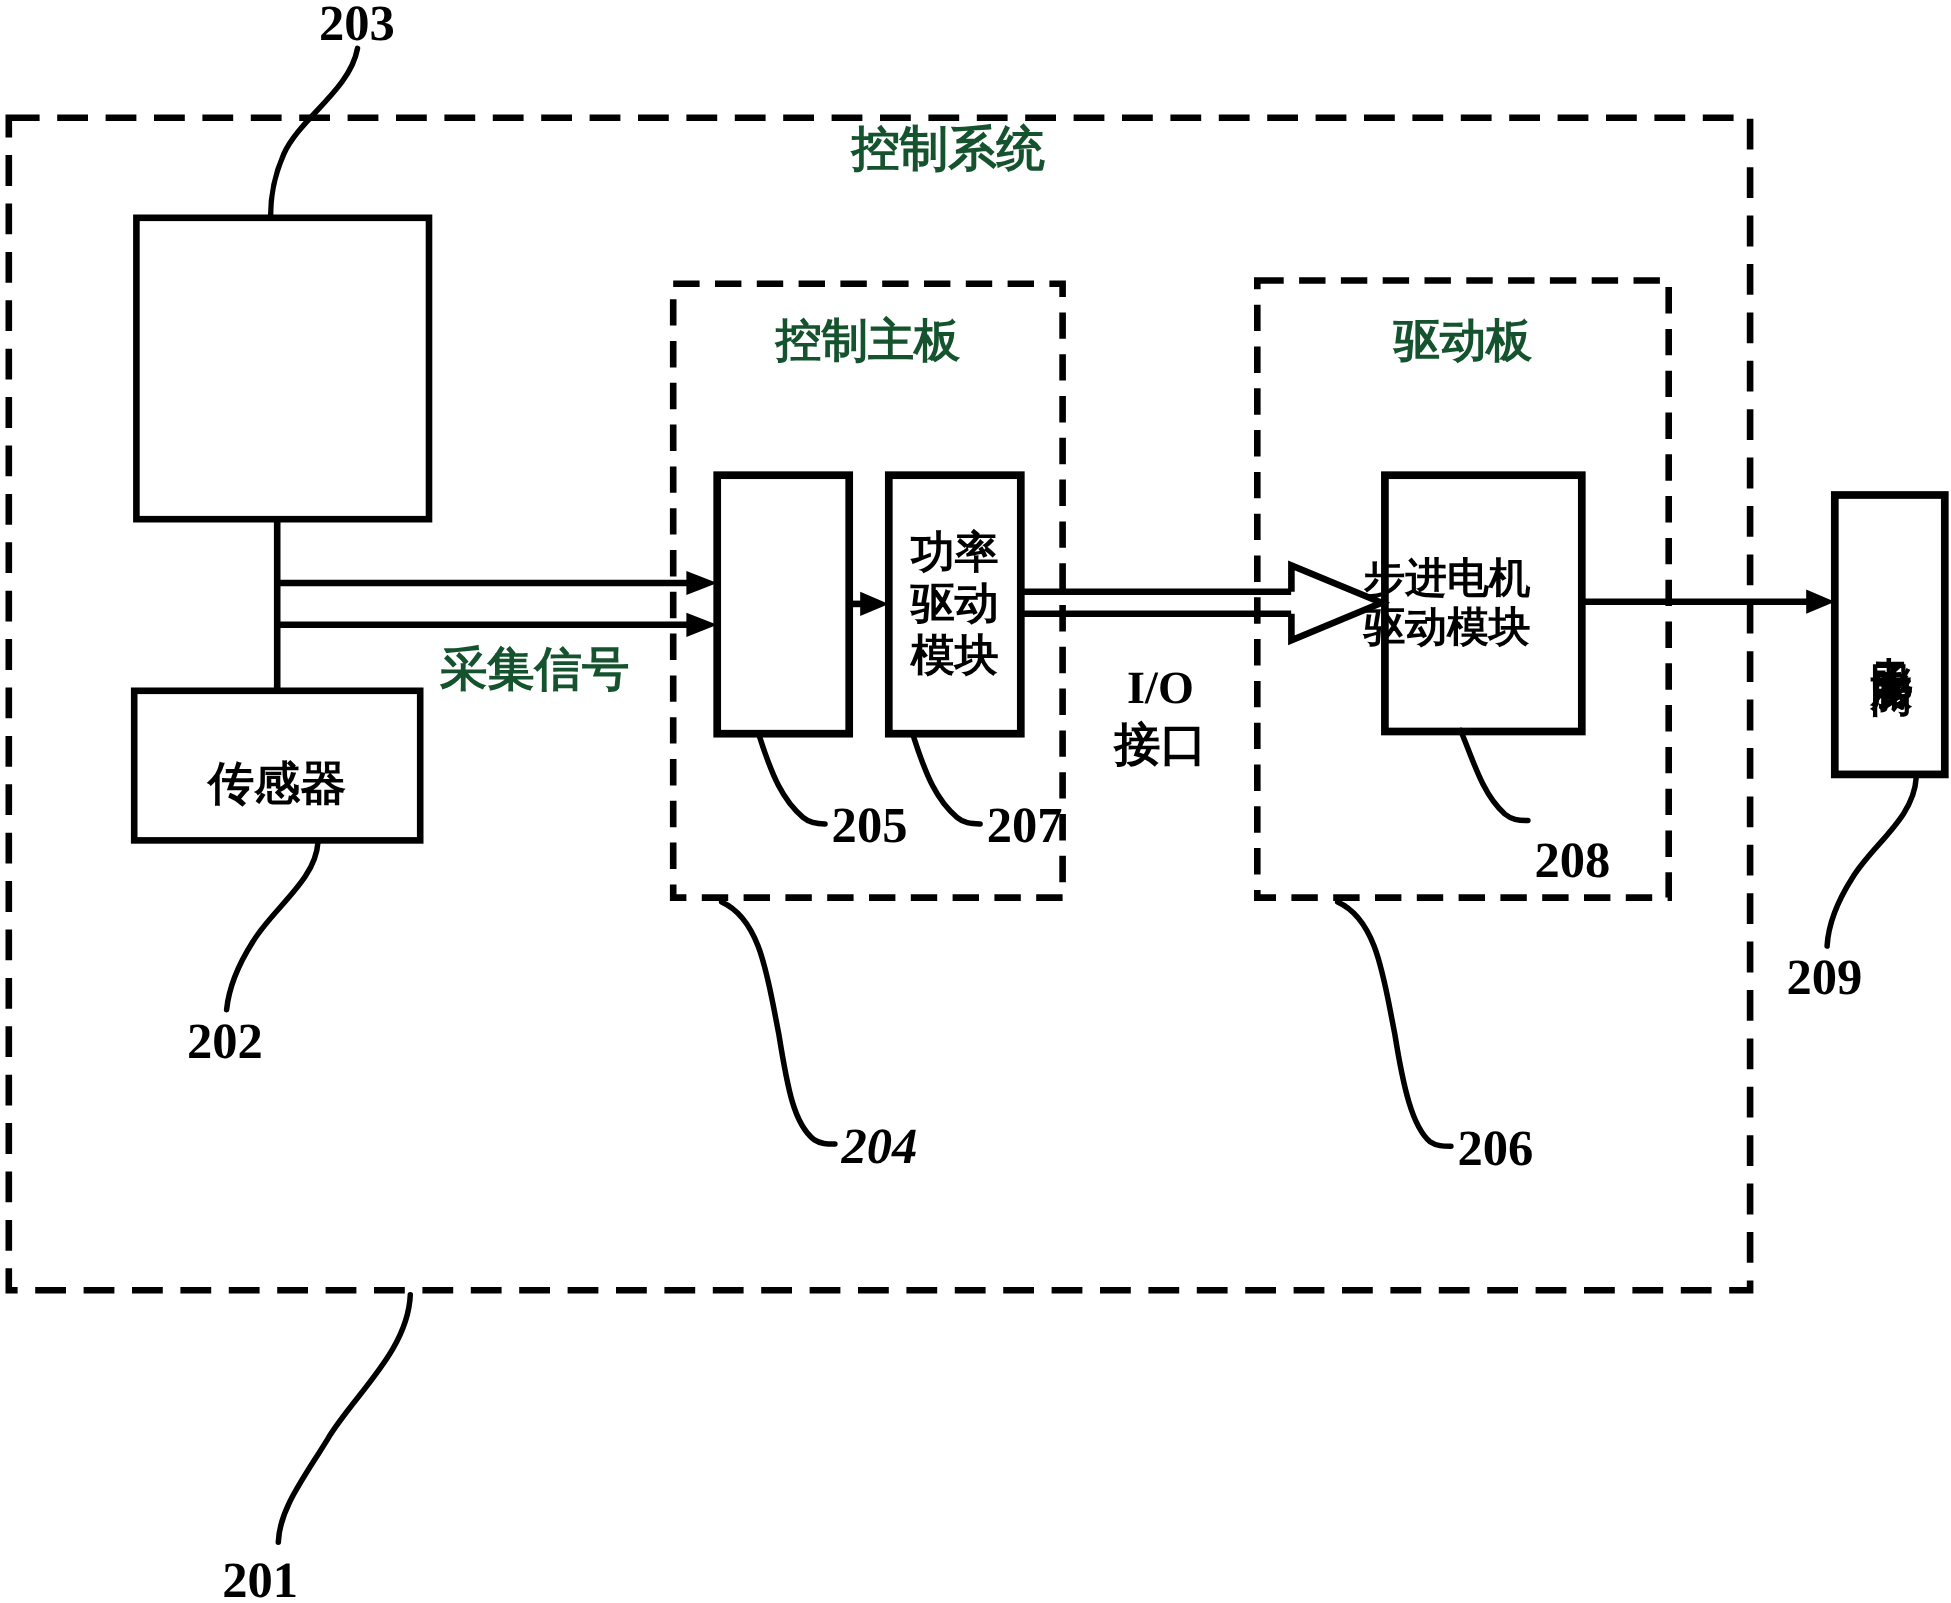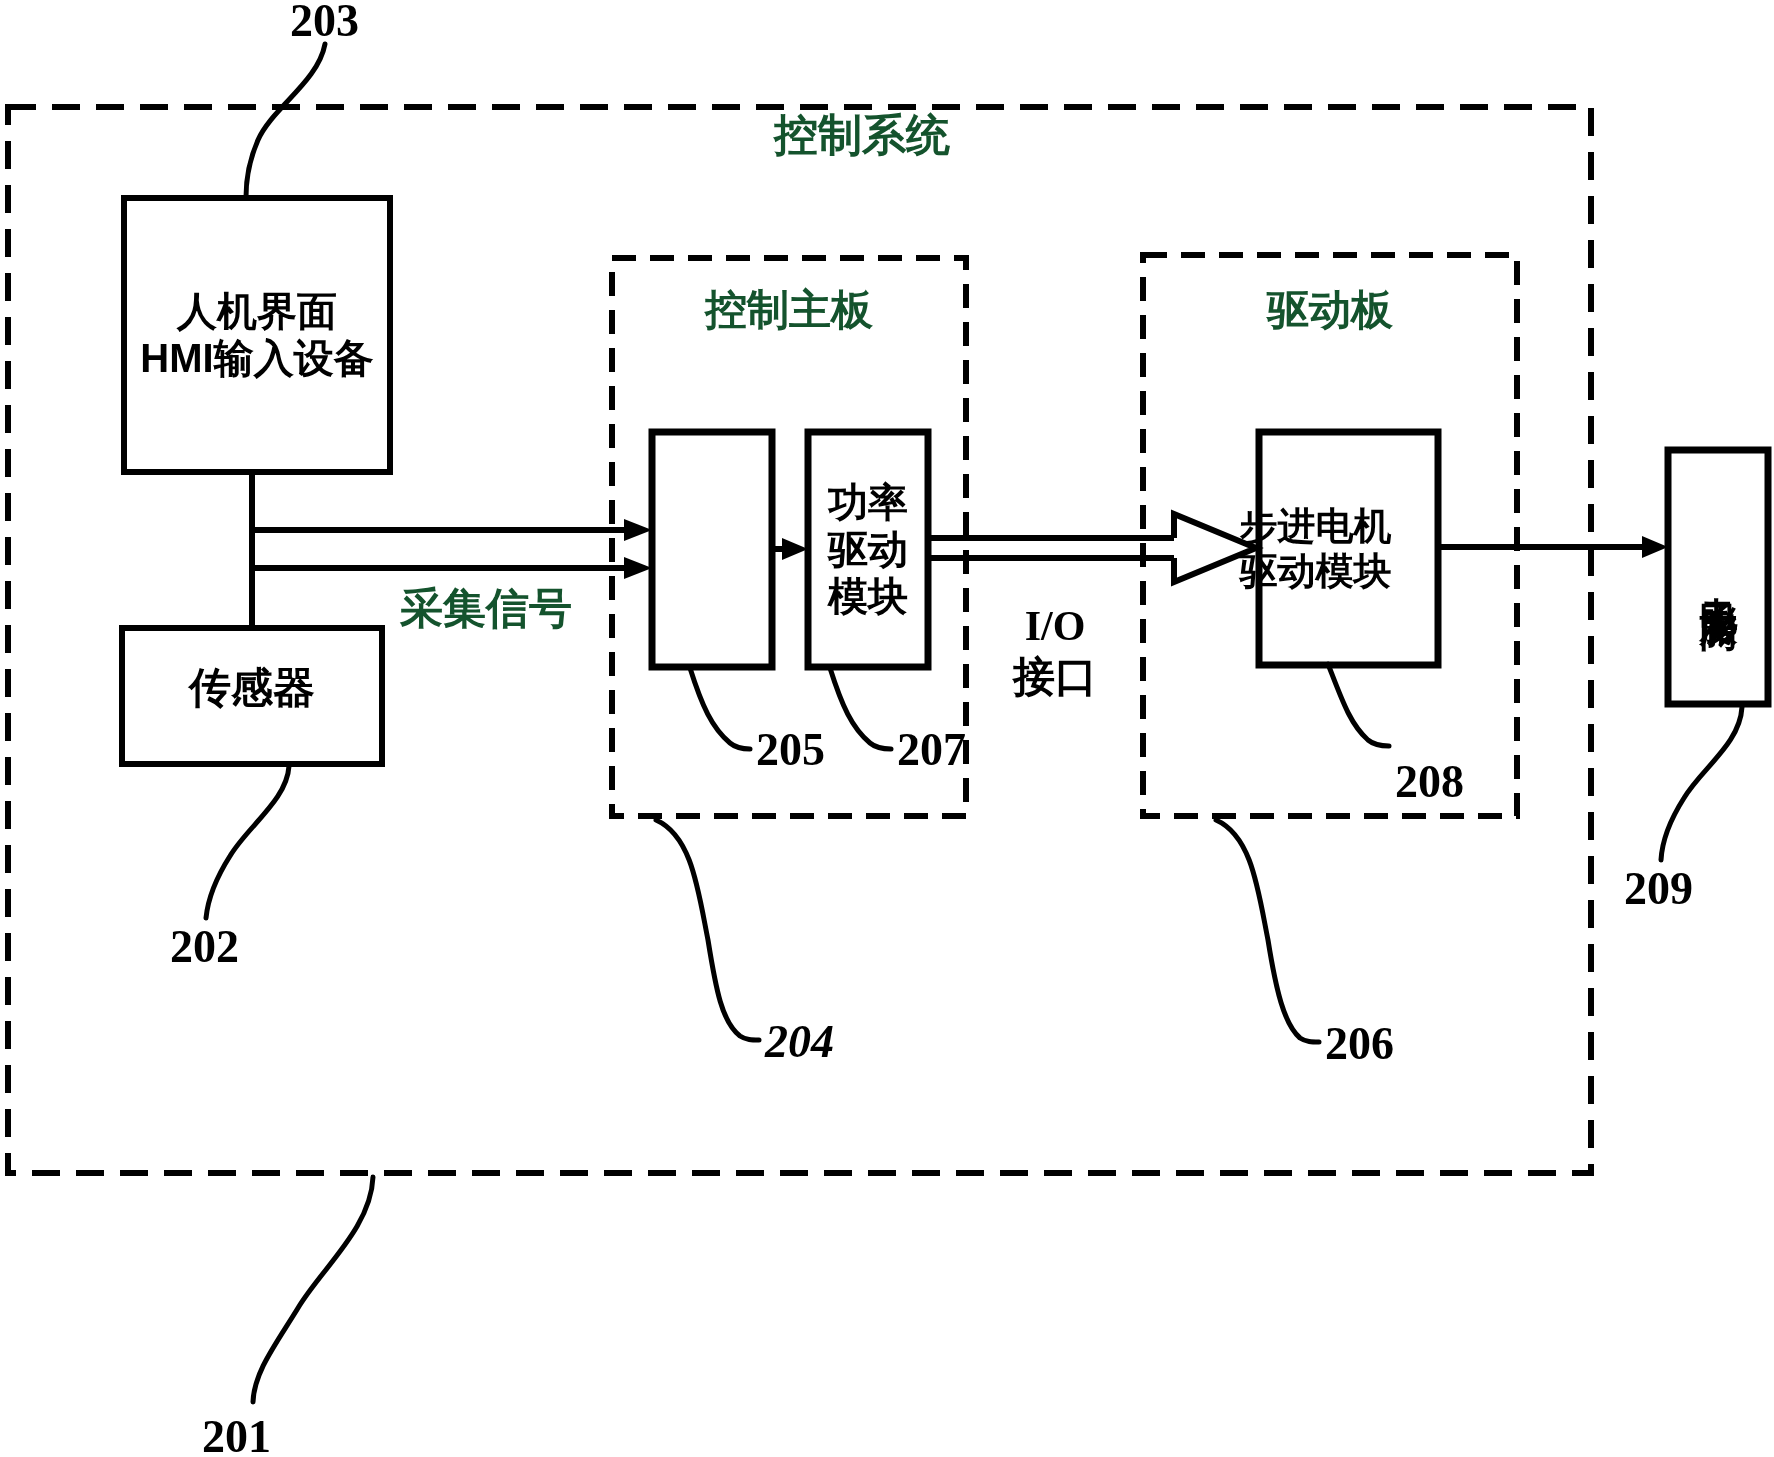--- a/index.html
+++ b/index.html
@@ -77,26 +77,22 @@
     <path d="M 830 668 C 842 706 852 728 870 743 C 876 748 882 749 891 749" stroke="#000" stroke-width="5" fill="none" stroke-linecap="round"></path>
     <path d="M 1328 664 C 1342 700 1350 724 1368 740 C 1374 745 1380 746 1389 746" stroke="#000" stroke-width="5" fill="none" stroke-linecap="round"></path>
     <path d="M 656 820 C 692 836 698 890 708 940 C 716 990 722 1022 740 1036 C 746 1040 752 1040 759 1040" stroke="#000" stroke-width="5" fill="none" stroke-linecap="round"></path>
     <path d="M 1216 820 C 1252 836 1258 890 1268 940 C 1276 990 1284 1024 1300 1038 C 1306 1042 1312 1042 1319 1042" stroke="#000" stroke-width="5" fill="none" stroke-linecap="round"></path>
     <path d="M 1742 707 C 1740 744 1702 768 1684 798 C 1670 820 1662 842 1661 860" stroke="#000" stroke-width="5" fill="none" stroke-linecap="round"></path>
     <path d="M 373 1177 C 371 1228 322 1268 298 1308 C 276 1344 254 1372 253 1402" stroke="#000" stroke-width="5" fill="none" stroke-linecap="round"></path>
   </svg>
 
   <div class="txt cjk center" style="left:602px;top:106px;width:520px;font-size:44px;">控制系统</div>
 
-  <div class="boxtext" style="left:124px;top:198px;width:266px;height:274px;font-size:40px;">
-    <span>人机界面</span>
-    <span>HMI输入设备</span>
-  </div>
 
-  <div class="boxtext" style="left:122px;top:620px;width:260px;height:136px;font-size:42px;">传感器</div>
+  <div class="boxtext" style="left:122px;top:644px;width:260px;height:136px;font-size:42px;">传感器</div>
 
   <div class="txt cjk center" style="left:612px;top:282px;width:354px;font-size:42px;">控制主板</div>
 
 
   <div class="boxtext" style="left:808px;top:432px;width:120px;height:235px;font-size:40px;">
     <span>功率</span>
     <span>驱动</span>
     <span>模块</span>
   </div>
 

